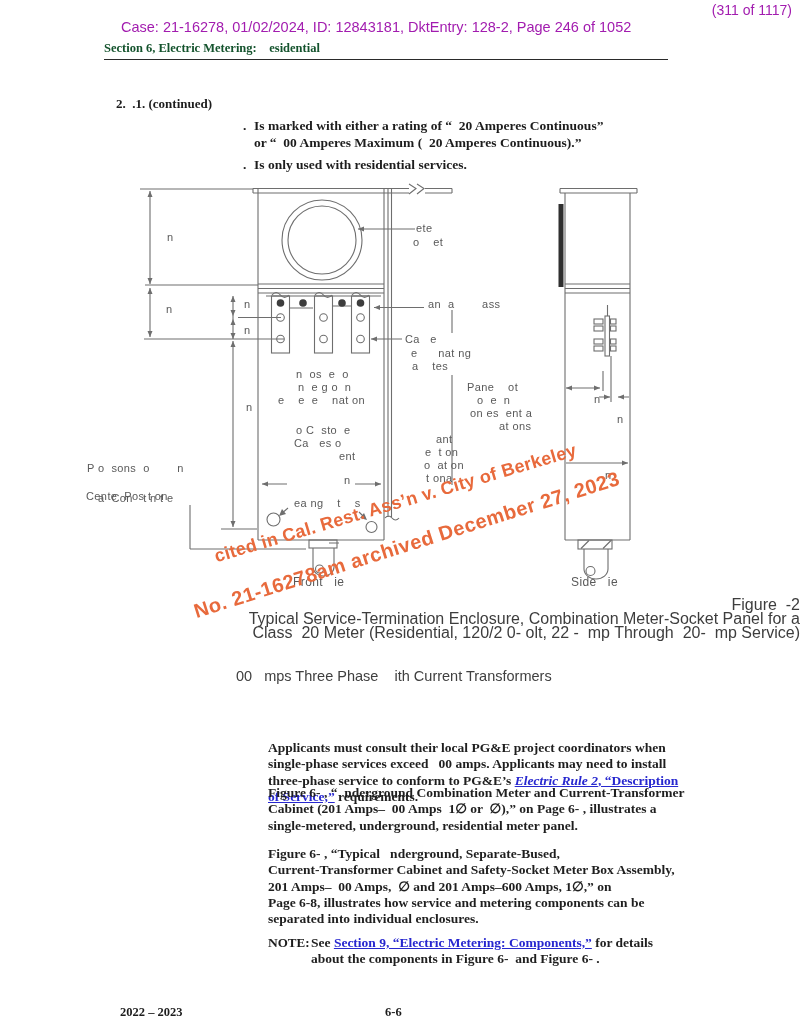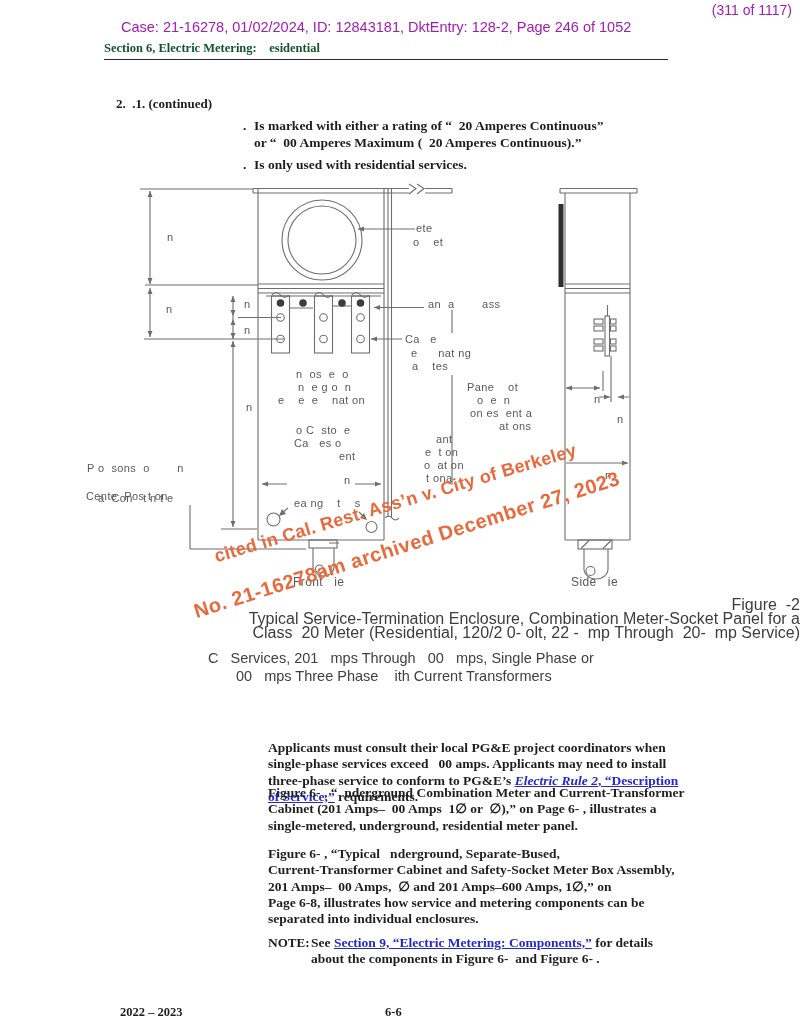--- a/index.html
+++ b/index.html
@@ -192,21 +192,20 @@
   <span class="abs dlab" style="left:617px;top:413px;">n</span>
   <span class="abs dlab" style="left:605px;top:469px;">n</span>
 
   <div class="abs wm wm1">cited in Cal. Rest. Ass’n v. City of Berkeley</div>
   <div class="abs wm wm2">No. 21-16278am archived December 27, 2023</div>
 
   <div class="abs caption" style="top:596px;">Figure  -2</div>
   <div class="abs caption" style="top:610px;">Typical Service-Termination Enclosure, Combination Meter-Socket Panel for a</div>
   <div class="abs caption" style="top:624px;">Class  20 Meter (Residential, 120/2 0- olt, 22 -  mp Through  20-  mp Service)</div>
 
-  <div class="abs heading" style="left:208px;top:650px;">C   Services, 201   mps Through   00   mps, Single Phase or</div>
   <div class="abs heading" style="left:236px;top:668px;">00   mps Three Phase    ith Current Transformers</div>
 
   <div class="abs para" style="top:740px;"><span>Applicants must consult their local PG&amp;E project coordinators when
 single-phase services exceed   00 amps. Applicants may need to install
 three-phase service to conform to PG&amp;E’s </span><span class="doc-link it">Electric Rule 2</span><span class="doc-link">, “Description
 of Service,”</span><span> requirements.</span></div>
 
   <div class="abs para" style="top:785px;">Figure 6- , “  nderground Combination Meter and Current-Transformer
 Cabinet (201 Amps–  00 Amps  1∅ or  ∅),” on Page 6- , illustrates a
 single-metered, underground, residential meter panel.</div>

